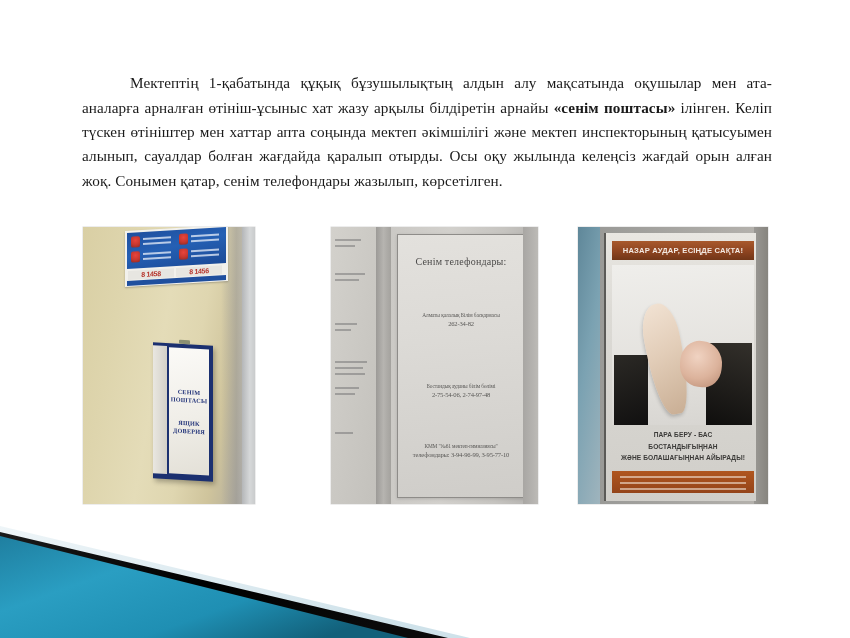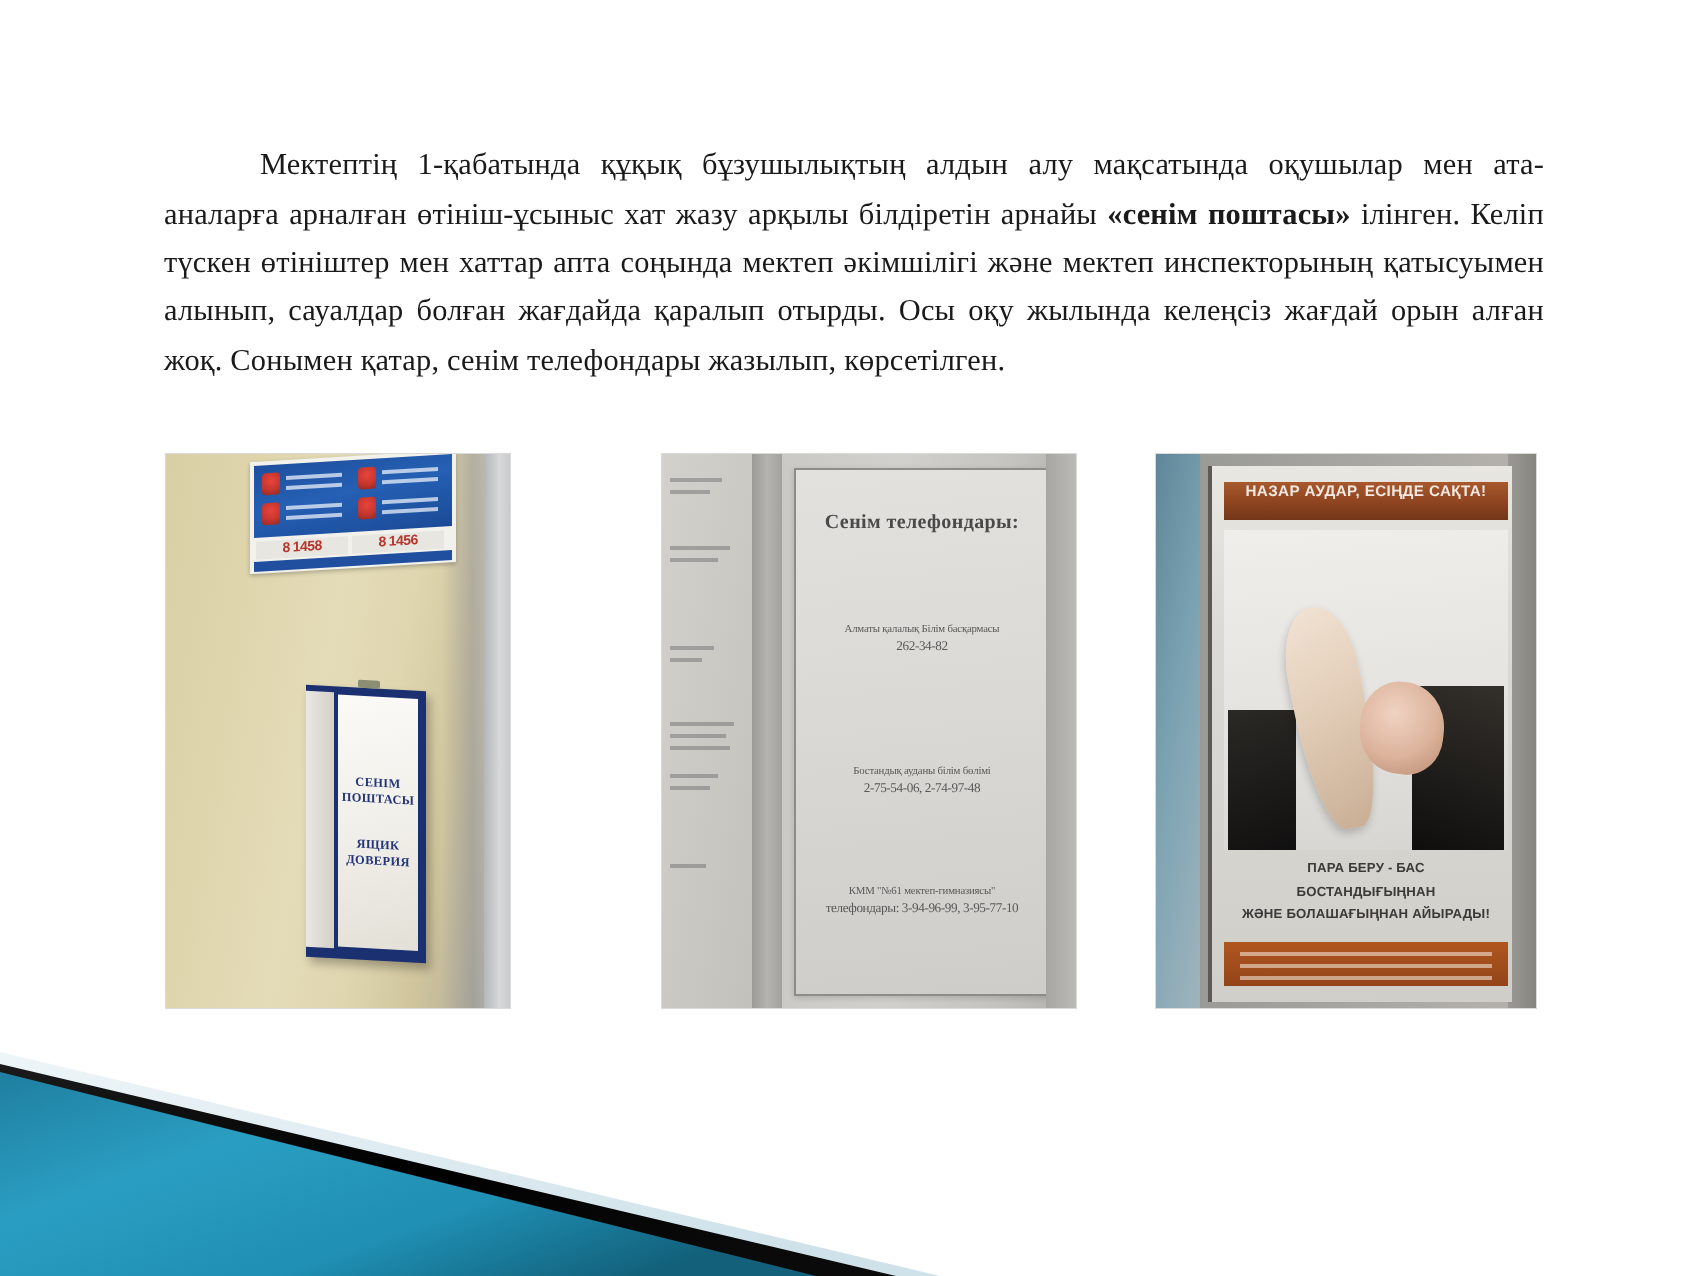--- a/index.html
+++ b/index.html
@@ -213,21 +213,20 @@
     box-shadow: 0 1px 3px rgba(0,0,0,0.15);
   }
   #photo-2 .notice .ttl {
     position: absolute;
     left: 0; right: 0; top: 21px;
     text-align: center;
     font-family: "Liberation Serif", serif;
     font-size: 10px;
     color: #4b4a49;
     letter-spacing: 0.2px;
-    font-weight: bold;
   }
   #photo-2 .notice .blk {
     position: absolute;
     left: 4px; right: 4px;
     text-align: center;
     font-family: "Liberation Serif", serif;
     color: #5a5957;
   }
   #photo-2 .notice .blk .nm {
     font-size: 5.4px;
@@ -274,20 +273,21 @@
     background: linear-gradient(178deg, #e9e7e2 0%, #dcdad5 30%, #d0cec9 100%);
     border-left: 2px solid #5b5a57;
     overflow: hidden;
   }
   #photo-3 .poster .banner {
     position: absolute;
     left: 6px; right: 2px; top: 8px;
     height: 19px;
     background: linear-gradient(180deg, #a8592c 0%, #8e4420 55%, #713618 100%);
     display: flex;
+    align-items: center;
     justify-content: center;
   }
   #photo-3 .poster .banner span {
     color: #f3e9e2;
     font-family: "Liberation Sans", sans-serif;
     font-size: 7.6px;
     font-weight: bold;
     letter-spacing: 0.2px;
     white-space: nowrap;
   }

